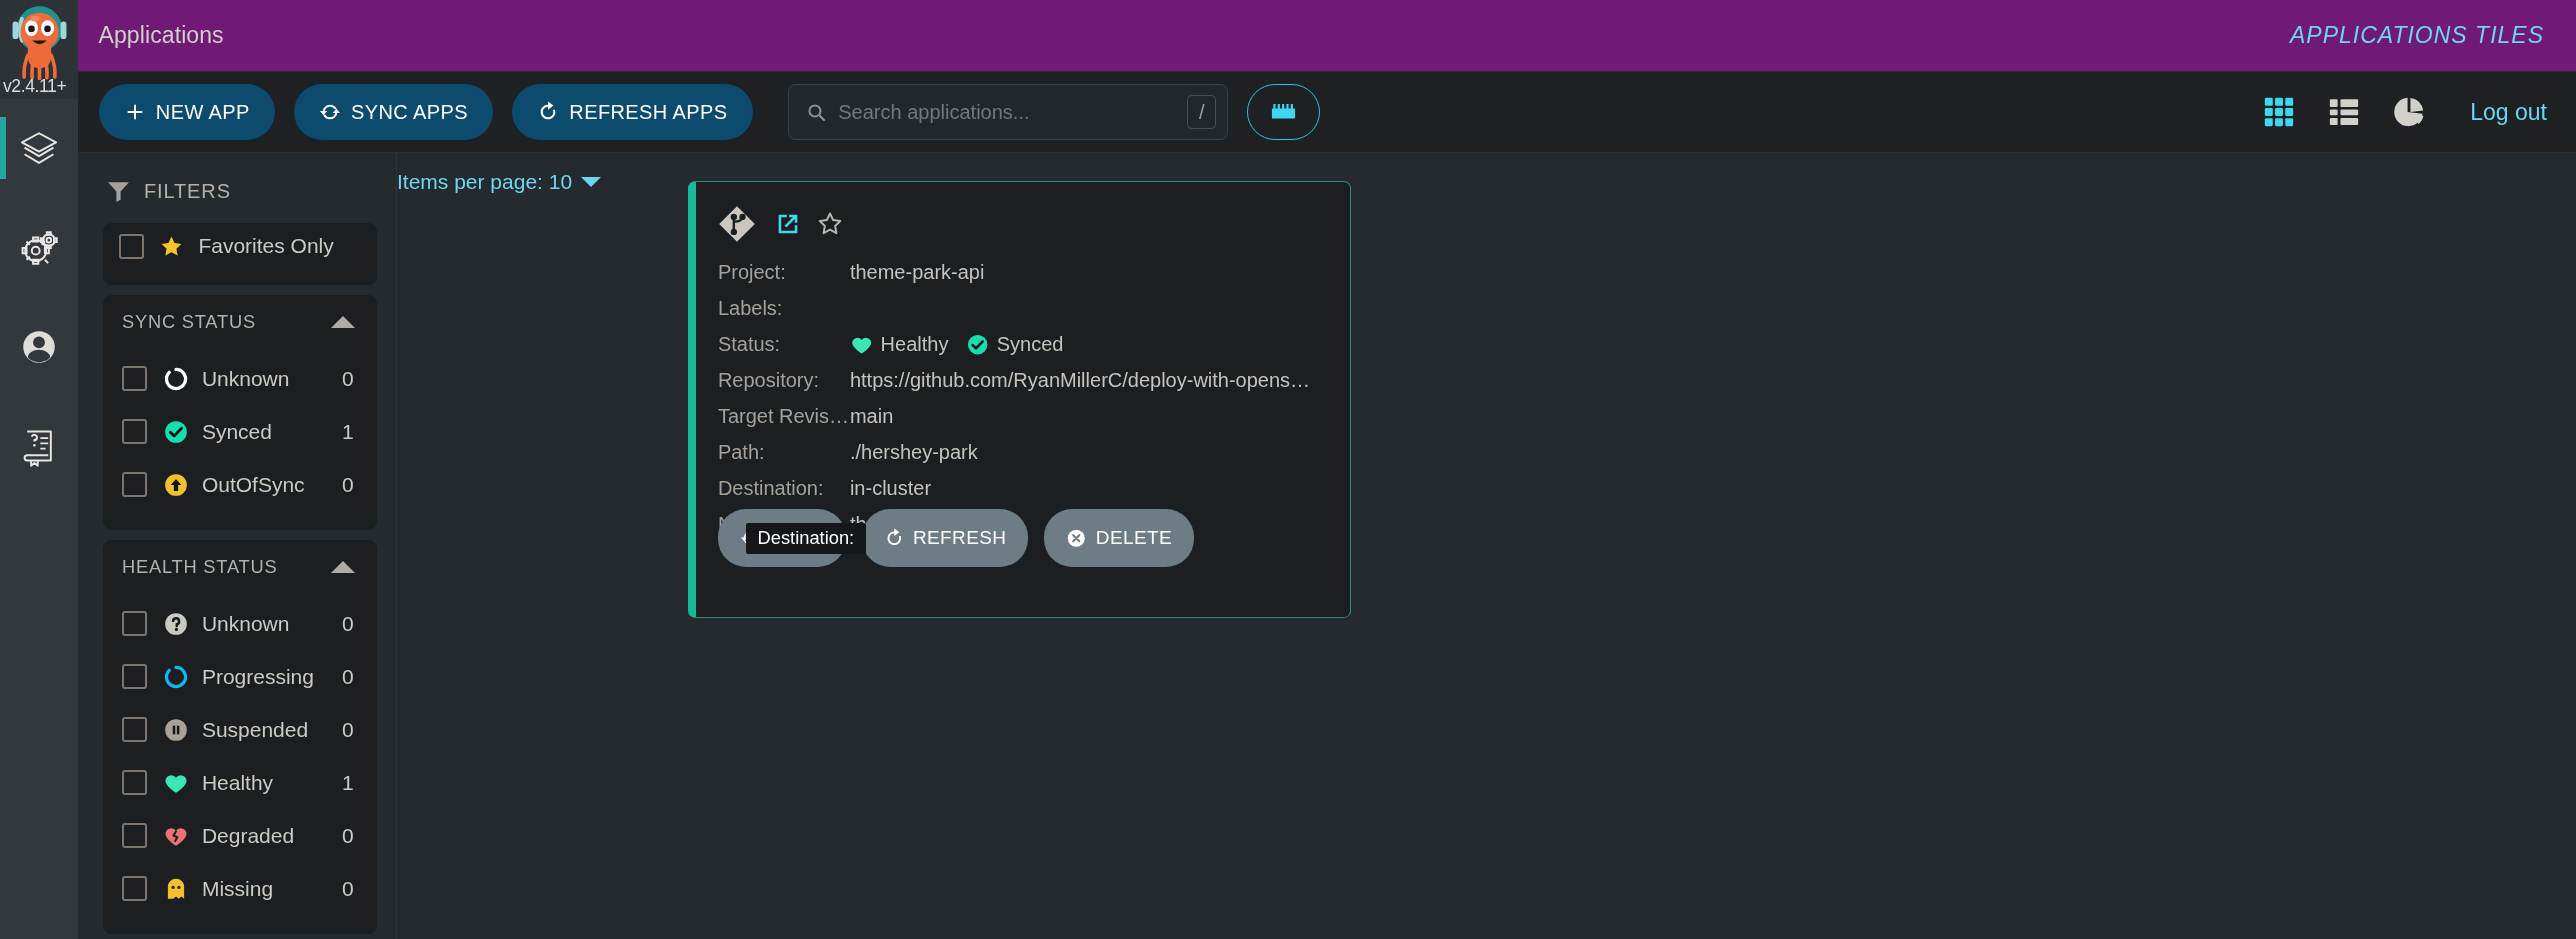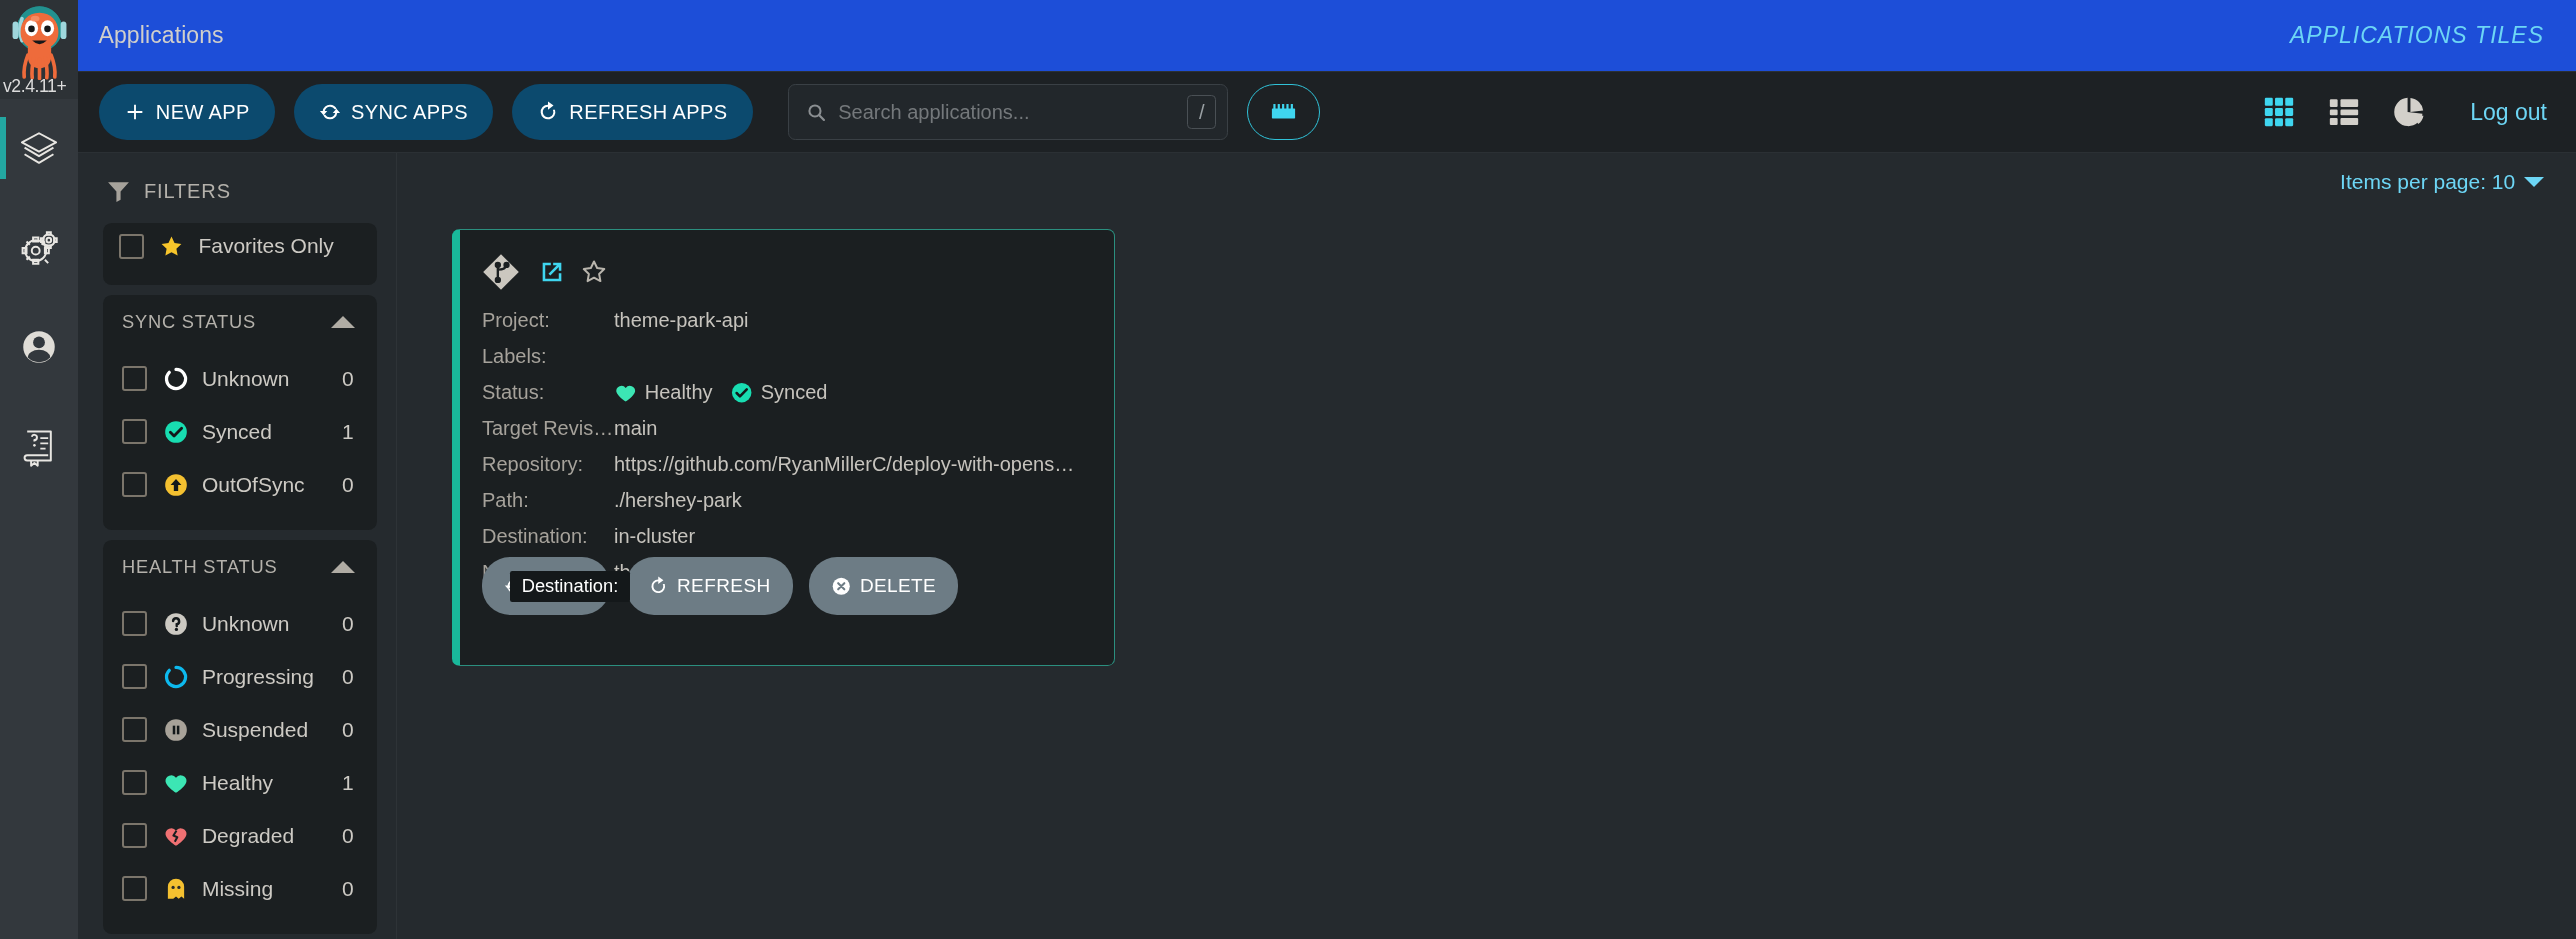--- a/index.html
+++ b/index.html
@@ -42,21 +42,21 @@
     width: 5.9px; height: 62px; background: #23a7a1;
   }
   .nav-icon { width: 42px; height: 42px; display:block; }
 
   
   .content-col { display: flex; flex-direction: column; width: 2498px; height: 939px; }
 
   
   .titlebar {
     height: 72px; min-height: 72px;
-    background: #1d4ed8;
+    background: #701a75;
     display: flex; align-items: center; justify-content: space-between;
     padding: 0 32px 0 20.5px;
     border-bottom: 1.5px solid #2b3034;
     text-align: center;
   }
   .titlebar-title { font-size: 23px; color: #d0cfcb; letter-spacing: 0.1px; }
   .titlebar-right { font-size: 23px; color: #6dd6f5; letter-spacing: 1px; font-weight: 400; font-style: italic; }
 
   
   .toolbar {
@@ -145,21 +145,21 @@
   .caret { width: 0; height: 0; border-left: 12.5px solid transparent; border-right: 12.5px solid transparent; border-bottom: 12.5px solid #b0aca4; }
   .filter-row {
     display: flex; align-items: center; height: 53px; padding-left: 2.9px; cursor: pointer;
   }
   .filter-row .chk { margin-right: 16px; }
   .status-icon { width: 26px; height: 26px; flex: 0 0 auto; margin-right: 13px; display:block; }
   .filter-label { font-size: 21px; color: #cdcac4; flex: 1; }
   .filter-count { font-size: 21px; color: #cdcac4; padding-right: 7.3px; }
 
   
-  .apps-pane { flex: 1; min-width: 0; display: flex; flex-direction: column; background: #252a2e; }
+  .apps-pane { flex: 1; min-width: 0; display: flex; background: #252a2e; }
   .apps-topbar { height: 48px; display: flex; align-items: center; justify-content: flex-end; padding: 10.3px 32px 0 0; }
   .items-per-page { font-size: 21px; color: #6dd6f5; cursor: pointer; display: inline-flex; align-items: center; gap: 8.8px; }
   .dd-caret { width: 0; height: 0; border-left: 10.3px solid transparent; border-right: 10.3px solid transparent; border-top: 10.3px solid #6dd6f5; }
 
   .tiles { padding: 28px 0 0 55px; display: flex; flex-wrap: wrap; gap: 26px; }
 
   .app-card {
     width: 663px; height: 437px;
     background: #1b1f21;
     border: 1.5px solid #2b8f7f;
@@ -531,26 +531,26 @@
                   </svg>
                   <span class="status-text">Healthy</span>
                   <svg class="status-icon" viewBox="0 0 24 24">
                     <circle cx="12" cy="12" r="10" fill="#18ddb1"></circle>
                     <path d="M6.8 12.3l3.4 3.4 7-7.2" fill="none" stroke="#13181a" stroke-width="2.6" stroke-linecap="round" stroke-linejoin="round"></path>
                   </svg>
                   <span class="status-text">Synced</span>
                 </div>
               </div>
               <div class="card-row">
+                <div class="row-label">Repository:</div>
+                <div class="row-value">https://github.com/RyanMillerC/deploy-with-opens…</div>
+              </div>
+              <div class="card-row">
                 <div class="row-label">Target Revis…</div>
                 <div class="row-value">main</div>
-              </div>
-              <div class="card-row">
-                <div class="row-label">Repository:</div>
-                <div class="row-value">https://github.com/RyanMillerC/deploy-with-opens…</div>
               </div>
               <div class="card-row">
                 <div class="row-label">Path:</div>
                 <div class="row-value">./hershey-park</div>
               </div>
               <div class="card-row">
                 <div class="row-label">Destination:</div>
                 <div class="row-value">in-cluster</div>
               </div>
               <div class="card-row">

